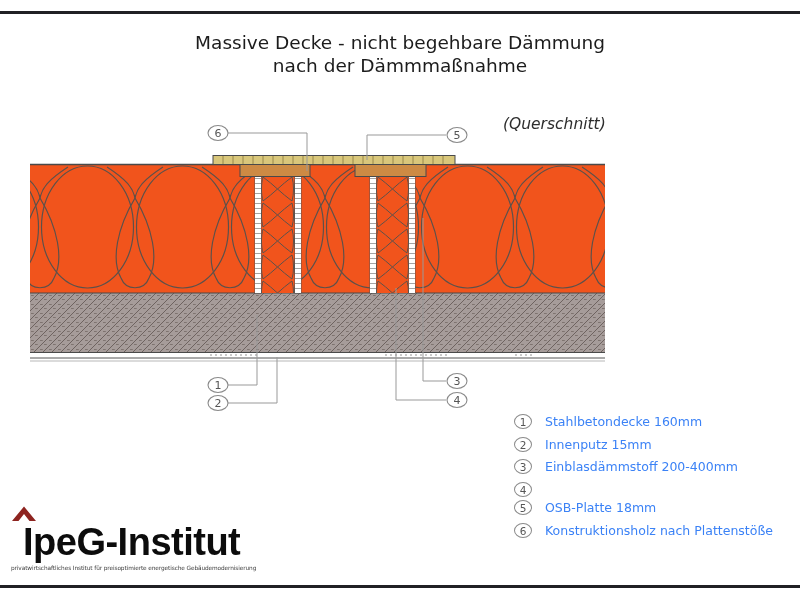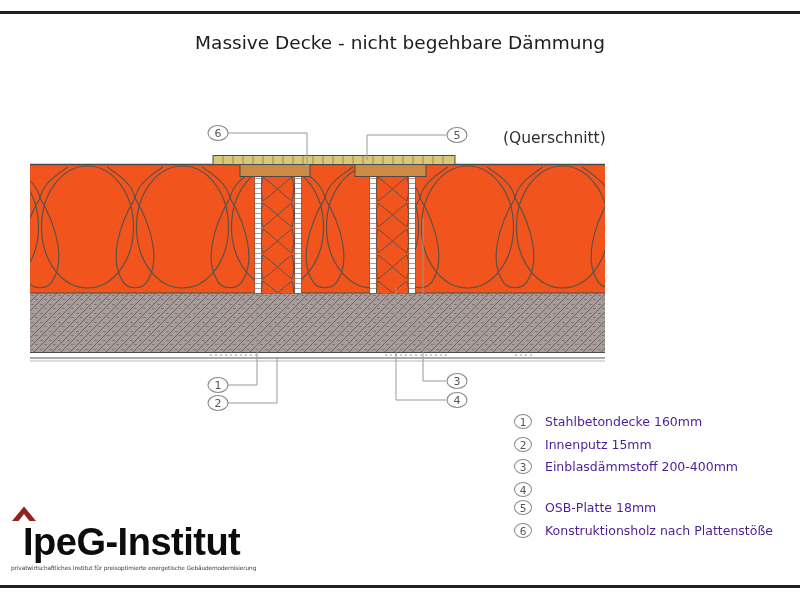--- a/index.html
+++ b/index.html
@@ -3,44 +3,45 @@
 <meta charset="utf-8">
 <style>
   html,body{margin:0;padding:0;}
   body{width:800px;height:600px;background:#ffffff;font-family:"DejaVu Sans",sans-serif;overflow:hidden;}
   .page{position:relative;width:800px;height:600px;background:#fff;}
   .rule{position:absolute;left:0;width:800px;height:3px;background:#202024;}
   .rule-top{top:11px;}
   .rule-bottom{top:585px;}
   .title{position:absolute;top:31px;left:0;right:0;text-align:center;
          font-size:18.5px;line-height:23px;color:#1c1c1c;}
-  .view-label{position:absolute;left:503px;top:129px;font-size:15.5px;color:#2e2e2e;}
+  .view-label{position:absolute;left:503px;top:115px;font-size:15.5px;color:#2e2e2e;font-style:italic;}
   svg.drawing{position:absolute;left:0;top:0;width:800px;height:600px;}
   .legend{position:absolute;left:514px;top:414px;}
   .legend-row{display:flex;align-items:flex-start;margin-bottom:6.5px;}
   .legend-row.tight{margin-bottom:3.5px;}
   .legend-num{flex:0 0 auto;width:18px;height:15px;border:1px solid #8a8a8a;border-radius:50%;
               font-size:10.5px;line-height:15px;text-align:center;color:#555;box-sizing:border-box;}
-  .legend-label{margin-left:13px;font-size:12.5px;line-height:16px;color:#4c1d95;text-align:right;}
+  .legend-label{margin-left:13px;font-size:12.5px;line-height:16px;color:#3b82f6;text-align:right;}
   .logo{position:absolute;left:11px;top:503px;width:330px;}
   .logo-roof{position:absolute;left:-3px;top:0;}
   .logo-text{position:absolute;left:12px;top:18px;font-family:"Liberation Sans",sans-serif;
              font-weight:700;font-size:38px;letter-spacing:-0.5px;color:#0c0c0c;white-space:nowrap;}
   .logo-tagline{position:absolute;left:0;top:62px;font-size:5.8px;letter-spacing:-0.1px;
                 color:#3d3d3d;white-space:nowrap;}
 </style>
 </head>
 <body>
 
 <div class="page">
 
   <div class="rule rule-top"></div>
 
   <div class="title">
     <div>Massive Decke - nicht begehbare Dämmung</div>
+    <div>nach der Dämmmaßnahme</div>
   </div>
 
   <div class="view-label">(Querschnitt)</div>
 
   <svg class="drawing" viewBox="0 0 800 600" xmlns="http://www.w3.org/2000/svg">
     <defs>
 
       <pattern id="pLoops" x="40" y="164" width="95" height="129" patternUnits="userSpaceOnUse">
         <g fill="none" stroke="#5D5049" stroke-width="1.2">
           <ellipse cx="47.5" cy="63" rx="46" ry="61"></ellipse>

